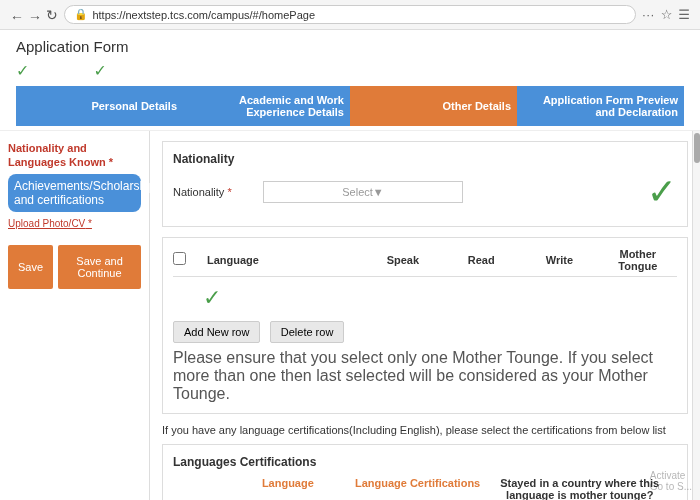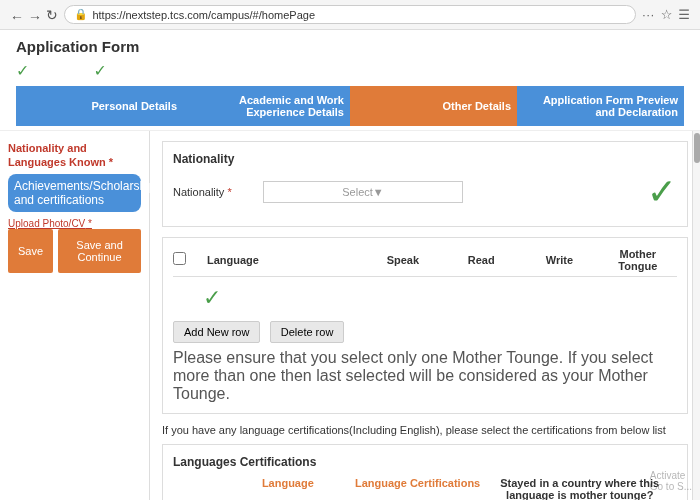--- a/index.html
+++ b/index.html
@@ -32,21 +32,21 @@
 
     
     .app-container { background: white; height: 470px; overflow: hidden; }
 
     
     .app-header {
       background: white;
       padding: 8px 16px 4px;
       border-bottom: 1px solid #eee;
     }
-    .app-title { font-size: 15px; font-weight: bold; color: #333; margin-bottom: 6px; }
+    .app-title { font-size: 15px; font-weight: normal; color: #333; margin-bottom: 6px; }
     .checkmark-row { display: flex; gap: 0; margin-bottom: 6px; }
     .check-green { color: #4a9e4a; font-size: 16px; margin-right: 4px; }
 
     
     .tab-nav {
       display: flex;
       gap: 0;
       padding: 0 0 0 0;
     }
     .tab {
@@ -93,21 +93,21 @@
       border-radius: 8px;
     }
     .sidebar-link {
       color: #c0392b;
       font-size: 10px;
       cursor: pointer;
       text-decoration: underline;
       display: block;
       margin-top: 6px;
     }
-    .btn-row { display: flex; gap: 5px; }
+    .btn-row { display: flex; gap: 5px; margin-top: 16px; }
     .btn-save {
       background: #e07b39;
       color: white;
       border: none;
       padding: 5px 10px;
       font-size: 11px;
       cursor: pointer;
       border-radius: 2px;
     }
     .btn-save-continue {

